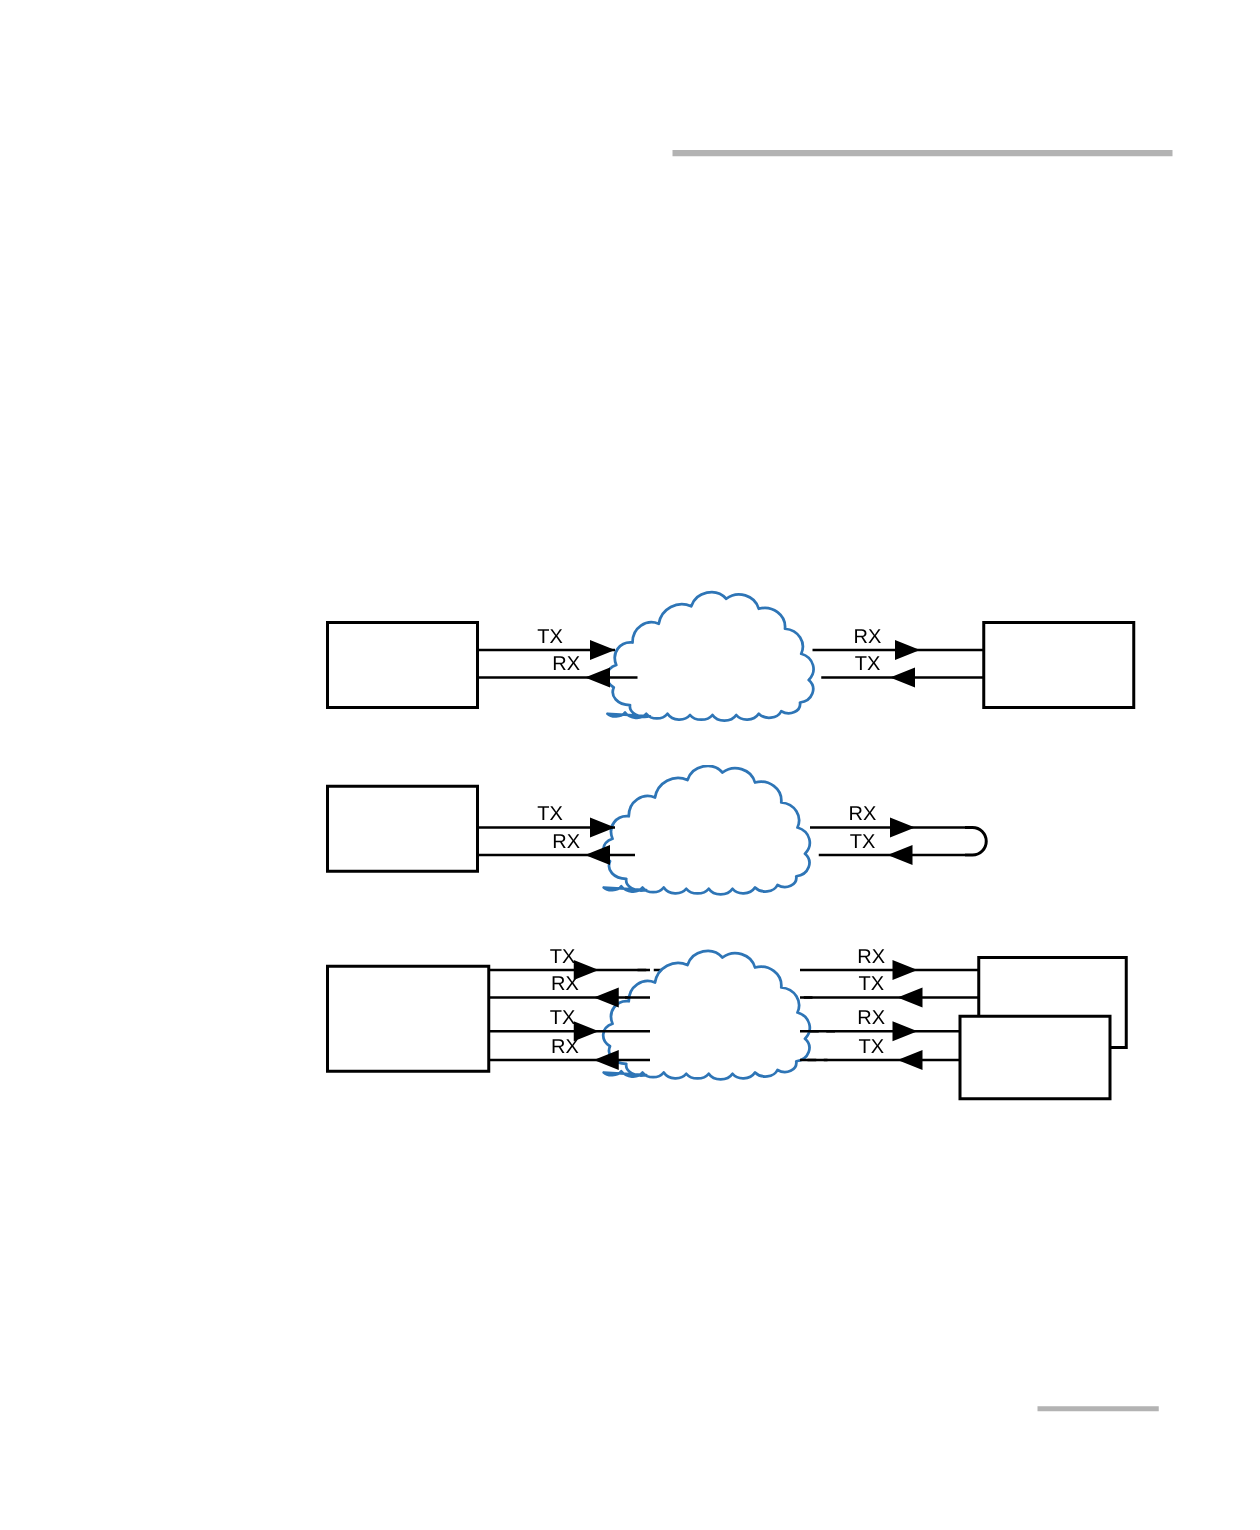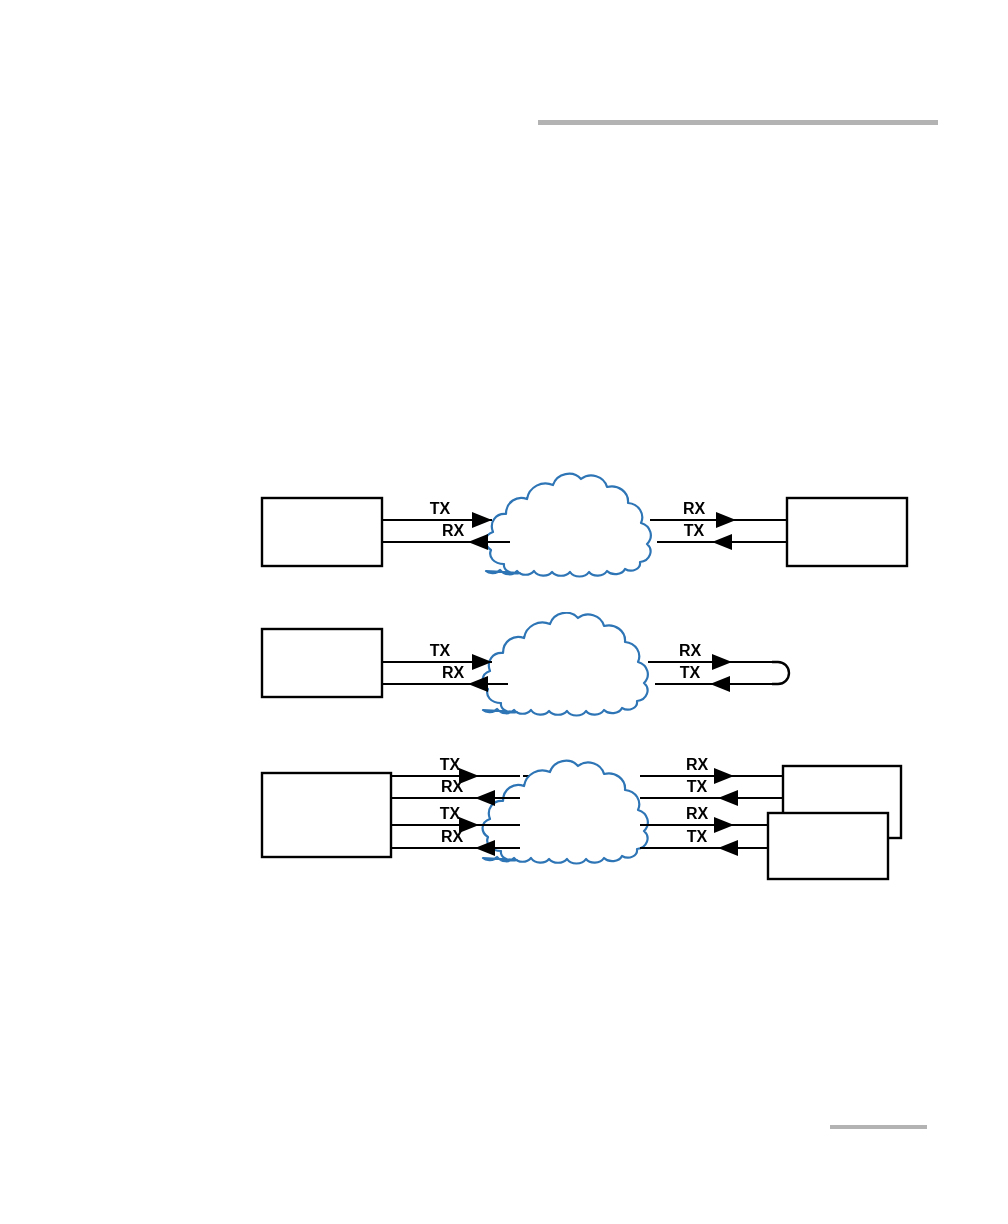--- a/index.html
+++ b/index.html
@@ -14,21 +14,20 @@
     position: relative;
     overflow: hidden;
     font-family: "Liberation Sans", sans-serif;
     color: #000000;
   }
   .page {
     position: absolute;
     left: 0; top: 0;
     width: 1008px;
     height: 1116px;
-    font-weight: bold;
   }
   
   .rule {
     position: absolute;
     background: #b3b3b3;
     height: 5px;
   }
   #header-rule { left: 538px; top: 120px; width: 400px; }
   #footer-rule { left: 830px; top: 1125px; width: 97px; height: 4px; }
 

